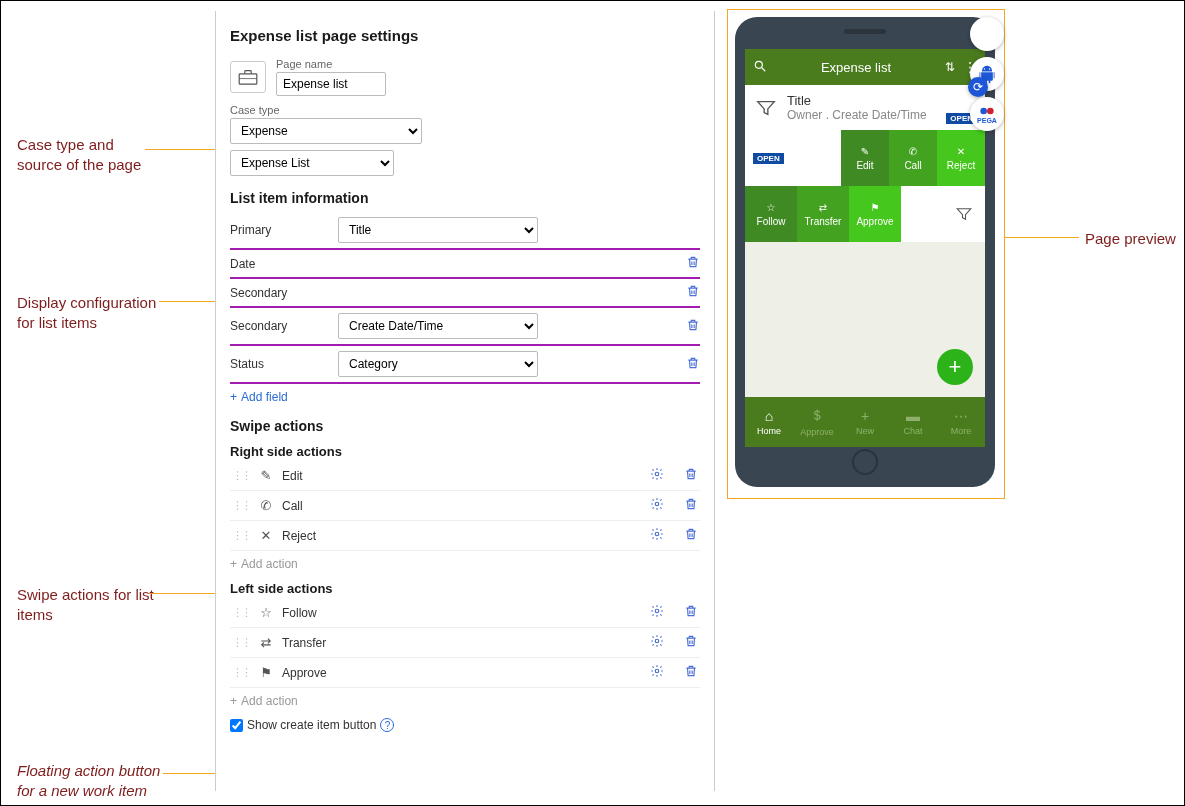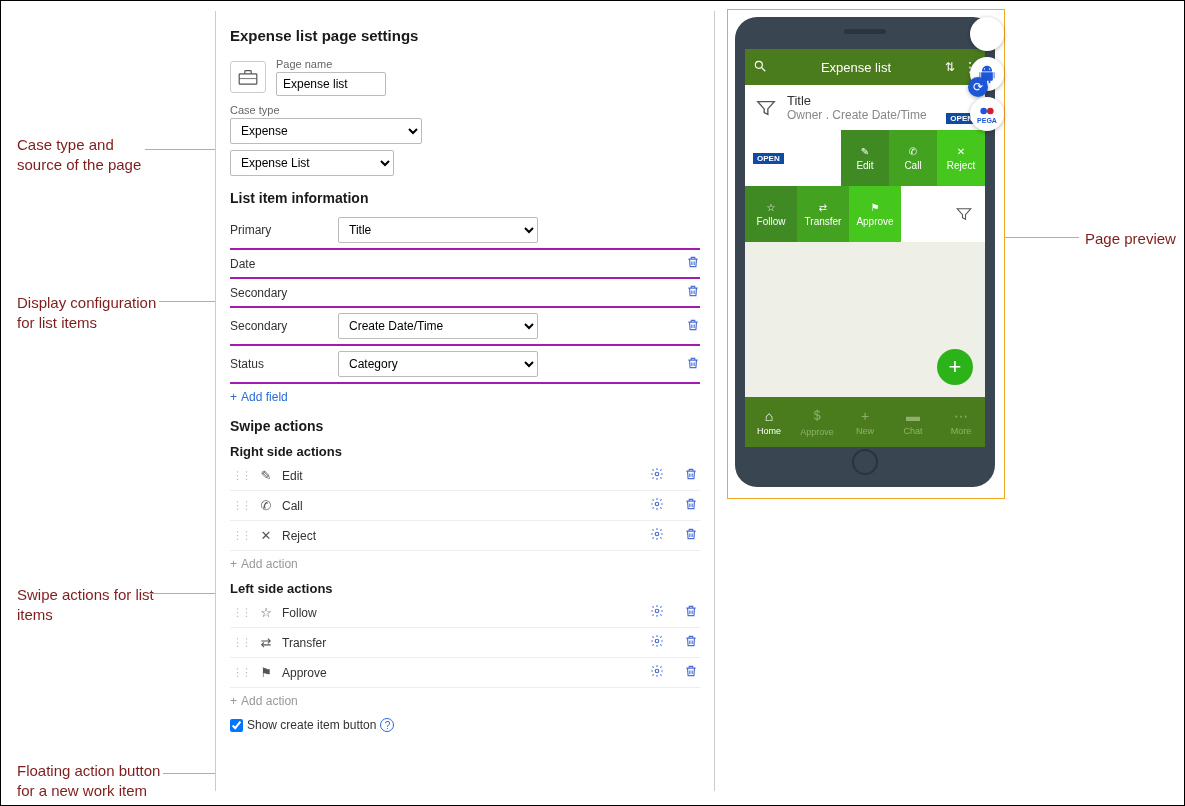--- a/index.html
+++ b/index.html
@@ -100,21 +100,21 @@
   <div class="line" style="left:128px; top:14px; width:82px;"></div>
 </div>
 <div class="callout" style="left:16px; top:292px; width:160px;">
   <span>Display configuration for list items</span>
   <div class="line" style="left:142px; top:8px; width:68px;"></div>
 </div>
 <div class="callout" style="left:16px; top:584px; width:160px;">
   <span>Swipe actions for list items</span>
   <div class="line" style="left:132px; top:8px; width:78px;"></div>
 </div>
-<div class="callout" style="left:16px; top:760px; width:160px;">
+<div class="callout" style="left:16px; top:760px; width:160px;font-style:italic;">
   <span>Floating action button for a new work item</span>
   <div class="line" style="left:146px; top:12px; width:64px;"></div>
 </div>
 <div class="callout" style="left:1084px; top:228px;">
   <span>Page preview</span>
   <div class="line" style="left:-80px; top:8px; width:74px;"></div>
 </div>
 
 <div class="hb1"></div>
 <div class="hb2"></div>

